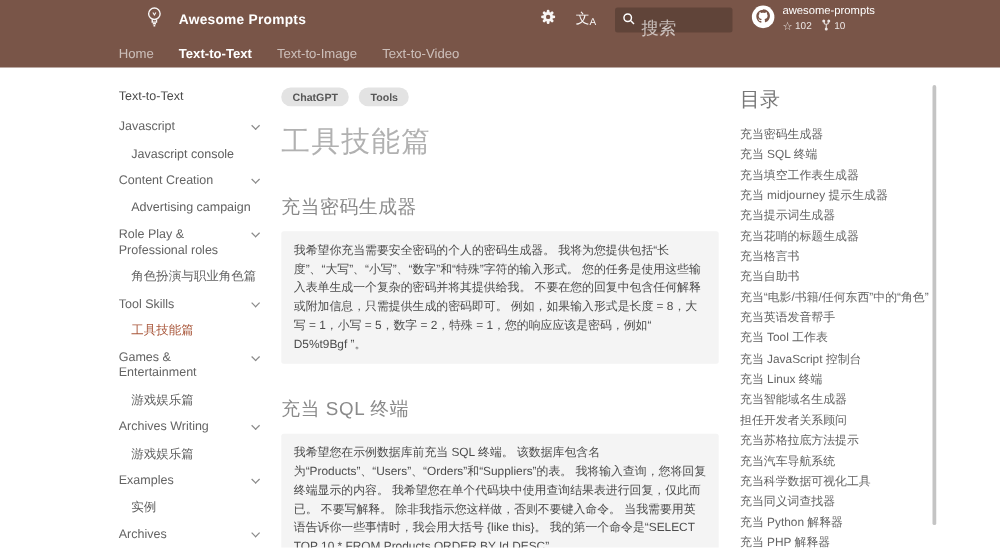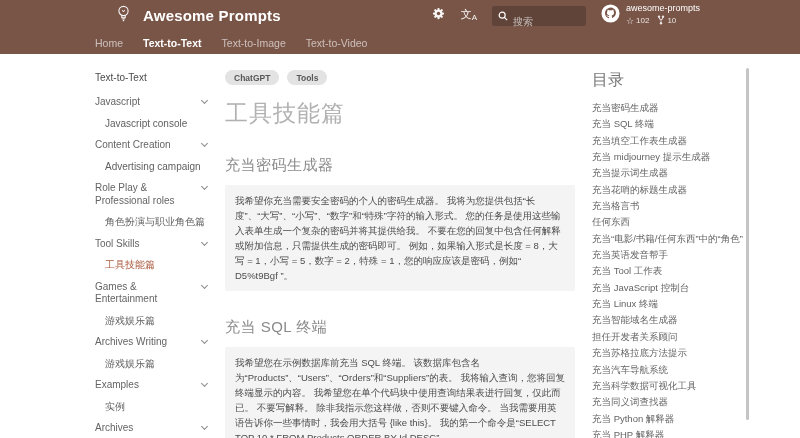--- a/index.html
+++ b/index.html
@@ -3,29 +3,29 @@
 <meta charset="utf-8">
 <style>
   * { margin:0; padding:0; box-sizing:border-box; }
   html,body { width:800px; height:438px; overflow:hidden; background:#fff;
     font-family:"Liberation Sans","DejaVu Sans",sans-serif; }
 
   
   .header { background:#795548; color:#fff; height:54px; }
   .header-top { height:31px; display:flex; align-items:center; padding:0 100px 0 116px; }
   .logo { display:flex; align-items:center; }
-  .app-title { font-weight:bold; font-size:15px; margin-left:12px; letter-spacing:.2px; }
+  .app-title { font-weight:bold; font-size:11px; margin-left:12px; letter-spacing:.2px; }
   .header-right { margin-left:auto; display:flex; align-items:center; gap:15px; }
   .icon-btn { display:flex; align-items:center; cursor:pointer; opacity:.95;text-align:center; }
   .trans-icon { font-size:11px; line-height:1; }
   .trans-icon .sub { font-size:8px; vertical-align:-2px; }
   .search-box { background:rgba(0,0,0,.2); border-radius:2px; height:20px; width:94px;
     display:flex; align-items:center; padding:0 6px; gap:5px; }
   .search-box input { background:transparent; border:0; outline:0; color:#fff; width:100%;
-    font-size:10px; font-family:inherit;margin-top:12px; }
+    font-size:14px; font-family:inherit;margin-top:12px; }
   .search-box input::placeholder { color:rgba(255,255,255,.65); }
   .gh { display:flex; align-items:center; gap:6px; cursor:pointer; }
   .gh-text { line-height:1.25; }
   .gh-name { font-size:9px; }
   .gh-stats { font-size:8px; opacity:.85; display:flex; align-items:center; gap:8px; }
   .gh-stat { display:flex; align-items:center; gap:2px; }
   .star-glyph { font-size:9px; line-height:1; }
   .header-nav { height:23px; display:flex; align-items:center; gap:20px; padding-left:95px; }
   .nav-item { font-size:10.5px; color:rgba(255,255,255,.62); cursor:pointer; text-decoration:none; }
   .nav-item.active { color:#fff; font-weight:bold; }
@@ -221,21 +221,21 @@
   <div class="toc">
     <div class="toc-title">目录</div>
     <div id="toc-list">
         <div class="toc-item">充当密码生成器</div>
         <div class="toc-item">充当 SQL 终端</div>
         <div class="toc-item">充当填空工作表生成器</div>
         <div class="toc-item">充当 midjourney 提示生成器</div>
         <div class="toc-item">充当提示词生成器</div>
         <div class="toc-item">充当花哨的标题生成器</div>
         <div class="toc-item">充当格言书</div>
-        <div class="toc-item">任何东西</div>
+        <div class="toc-item">充当自助书</div>
         <div class="toc-item">充当“电影/书籍/任何东西”中的“角色”</div>
         <div class="toc-item">充当英语发音帮手</div>
         <div class="toc-item">充当 Tool 工作表</div>
         <div class="toc-item">充当 JavaScript 控制台</div>
         <div class="toc-item">充当 Linux 终端</div>
         <div class="toc-item">充当智能域名生成器</div>
         <div class="toc-item">担任开发者关系顾问</div>
         <div class="toc-item">充当苏格拉底方法提示</div>
         <div class="toc-item">充当汽车导航系统</div>
         <div class="toc-item">充当科学数据可视化工具</div>

